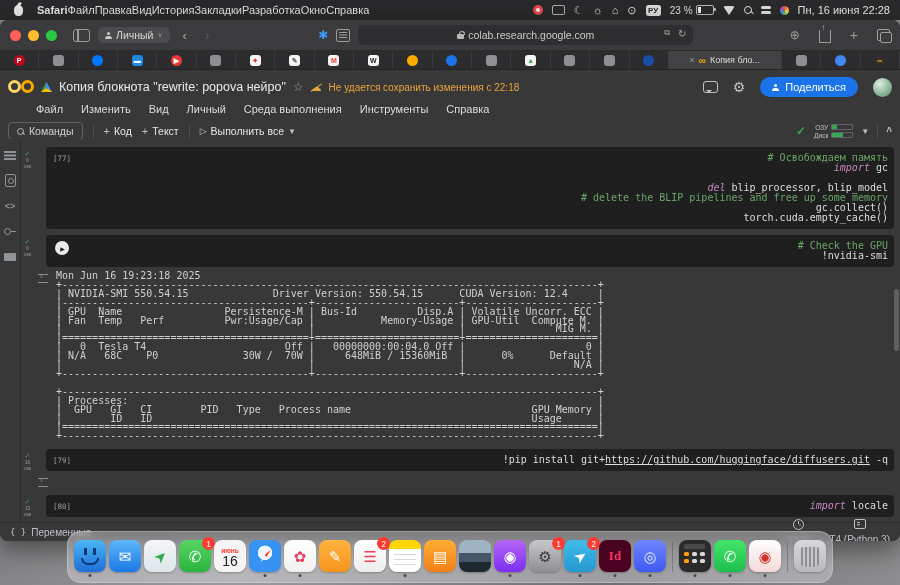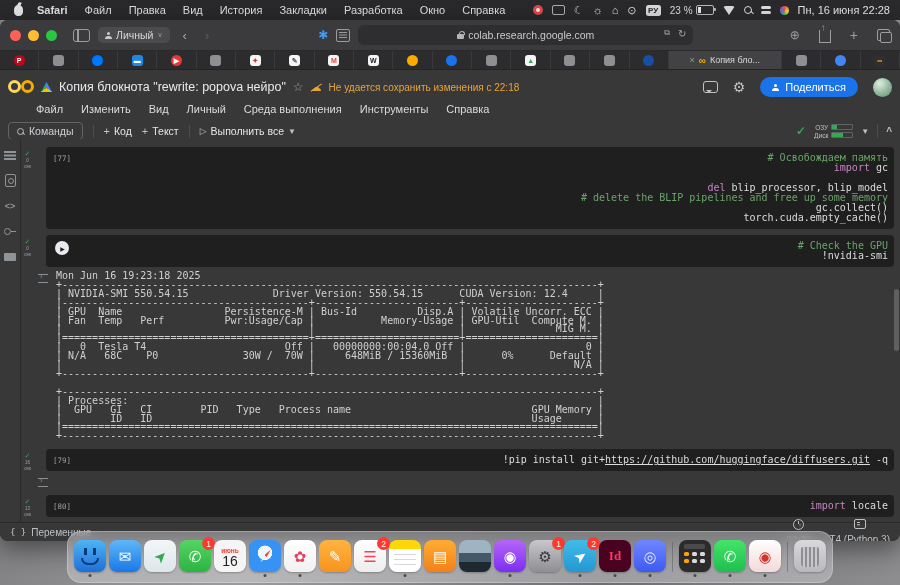--- a/index.html
+++ b/index.html
@@ -5,21 +5,21 @@
   html,body{margin:0;padding:0;width:900px;height:585px;overflow:hidden;
     font-family:"Liberation Sans",sans-serif;-webkit-font-smoothing:antialiased;}
   #screen{position:relative;width:900px;height:585px;
     background:linear-gradient(135deg,#8a8a8c 0%,#77777a 30%,#9b9b9d 55%,#6f6f72 80%,#8e8e90 100%);}
 
   
   #menubar{position:absolute;top:0;left:0;right:0;height:20px;background:rgba(38,38,40,.97);
     display:flex;align-items:center;color:#dfdfe0;font-size:11px;padding:0 10px;box-sizing:border-box;}
   .apple{width:9px;height:11px;background:#e3e3e3;border-radius:45% 45% 42% 42%;position:relative;margin:0 8px 0 4px;}
   .apple::before{content:"";position:absolute;top:-3px;left:4px;width:3px;height:4px;background:#e3e3e3;border-radius:60% 0;transform:rotate(30deg);}
-  #menu-items{display:flex;gap:17px;align-items:center;}
+  #menu-items{display:flex;align-items:center;}
   .menu-item{cursor:default;}
   .menu-item.bold{font-weight:bold;margin-left:6px;}
   #menu-status{margin-left:auto;display:flex;align-items:center;gap:9px;}
   .st-redcircle{width:10px;height:10px;border-radius:50%;background:#de4848;position:relative;}
   .st-redcircle::after{content:"";position:absolute;left:3px;top:3px;width:4px;height:4px;border-radius:50%;background:#f4e3e3;}
   .st-stage{width:11px;height:8px;border:1.4px solid #cfcfcf;border-radius:2px;position:relative;opacity:.8;}
   .glyph-ic{color:#d9d9d9;font-size:11px;line-height:1;}
   .lang-badge{background:#d9d9d9;color:#2a2a2a;font-size:8px;font-weight:bold;border-radius:2.5px;padding:1px 2.5px;}
   .batt-wrap{display:flex;align-items:center;gap:3px;font-size:10px;color:#dcdcdc;}
   .batt{width:16px;height:8px;border:1px solid #b9b9b9;border-radius:2px;position:relative;}
@@ -128,21 +128,21 @@
   .gutter{width:13px;display:flex;flex-direction:column;align-items:center;padding-top:3px;flex:0 0 auto;}
   .gcheck{color:#41a25f;font-size:7px;line-height:1;}
   .gtime{color:#9aa0a6;font-size:4.5px;text-align:center;line-height:1.3;margin-top:1px;white-space:pre-line;}
   .cellbody{flex:1;min-width:0;}
   .cell{background:#1f1f1f;border-radius:4px;display:flex;padding:6px 6px 6px 4px;margin-left:12px;}
   .exec{width:24px;color:#9aa0a6;font-family:"DejaVu Sans Mono",monospace;font-size:7.5px;padding-top:1px;flex:0 0 auto;text-align:center;}
   .runbtn{width:24px;flex:0 0 auto;display:flex;justify-content:center;}
   .runbtn i{width:14px;height:14px;border-radius:50%;background:#e8eaed;display:flex;align-items:center;justify-content:center;font-style:normal;color:#202124;font-size:6px;padding-left:1px;box-sizing:border-box;}
   .code{flex:1;font-family:"DejaVu Sans Mono",monospace;font-size:10px;min-width:0;text-align:right;}
   .cline{line-height:10px;white-space:pre;}
-  .tok-pl{color:#dcdcdc;} .tok-cm{color:#69a467;} .tok-kw{color:#c586c0;} .tok-url{color:#dcdcdc;text-decoration:underline;}
+  .tok-pl{color:#dcdcdc;} .tok-cm{color:#69a467;} .tok-kw{color:#c586c0;font-style:italic;} .tok-url{color:#dcdcdc;text-decoration:underline;}
   .outwrap{display:flex;padding:5px 0 2px 4px;}
   .outicon{width:18px;flex:0 0 auto;padding-top:2px;}
   .outicon i{display:block;width:10px;height:7px;border-top:1.2px solid #8a8f94;border-bottom:1.2px solid #8a8f94;position:relative;font-style:normal;}
   .outicon i::after{content:"›";position:absolute;left:2px;top:-3px;color:#8a8f94;font-size:8px;}
   .outpre{margin:0;font-family:"DejaVu Sans Mono",monospace;font-size:10px;line-height:8.9px;color:#d0d0d0;white-space:pre;}
   #scroll-thumb{position:absolute;right:1px;top:150px;width:5px;height:62px;border-radius:3px;background:#5f5f5f;}
 
   
   #nb-status{position:absolute;left:0;right:0;bottom:0;height:19px;background:#383838;border-top:1px solid #2a2a2a;display:flex;align-items:center;padding:0 10px;color:#bdc1c6;font-size:10px;box-sizing:border-box;}
   #vars-btn{display:flex;align-items:center;gap:5px;}

